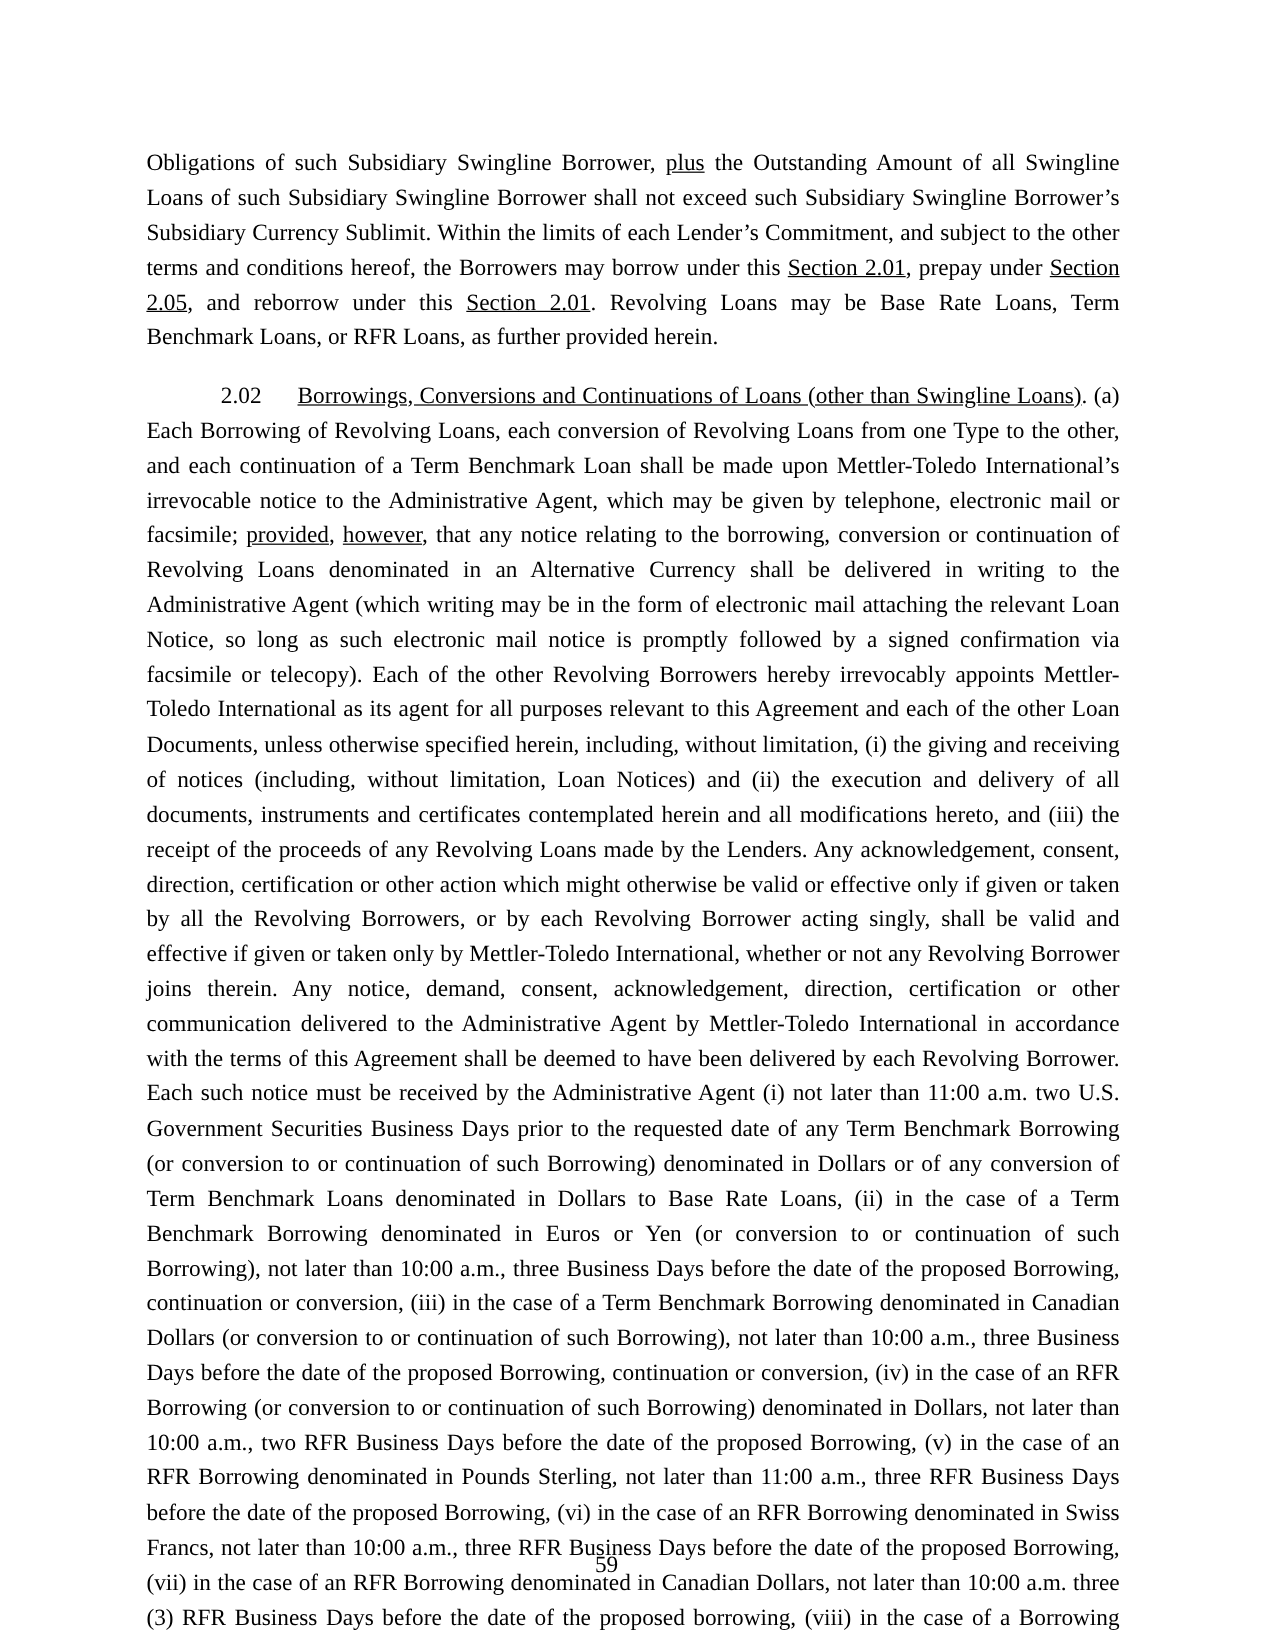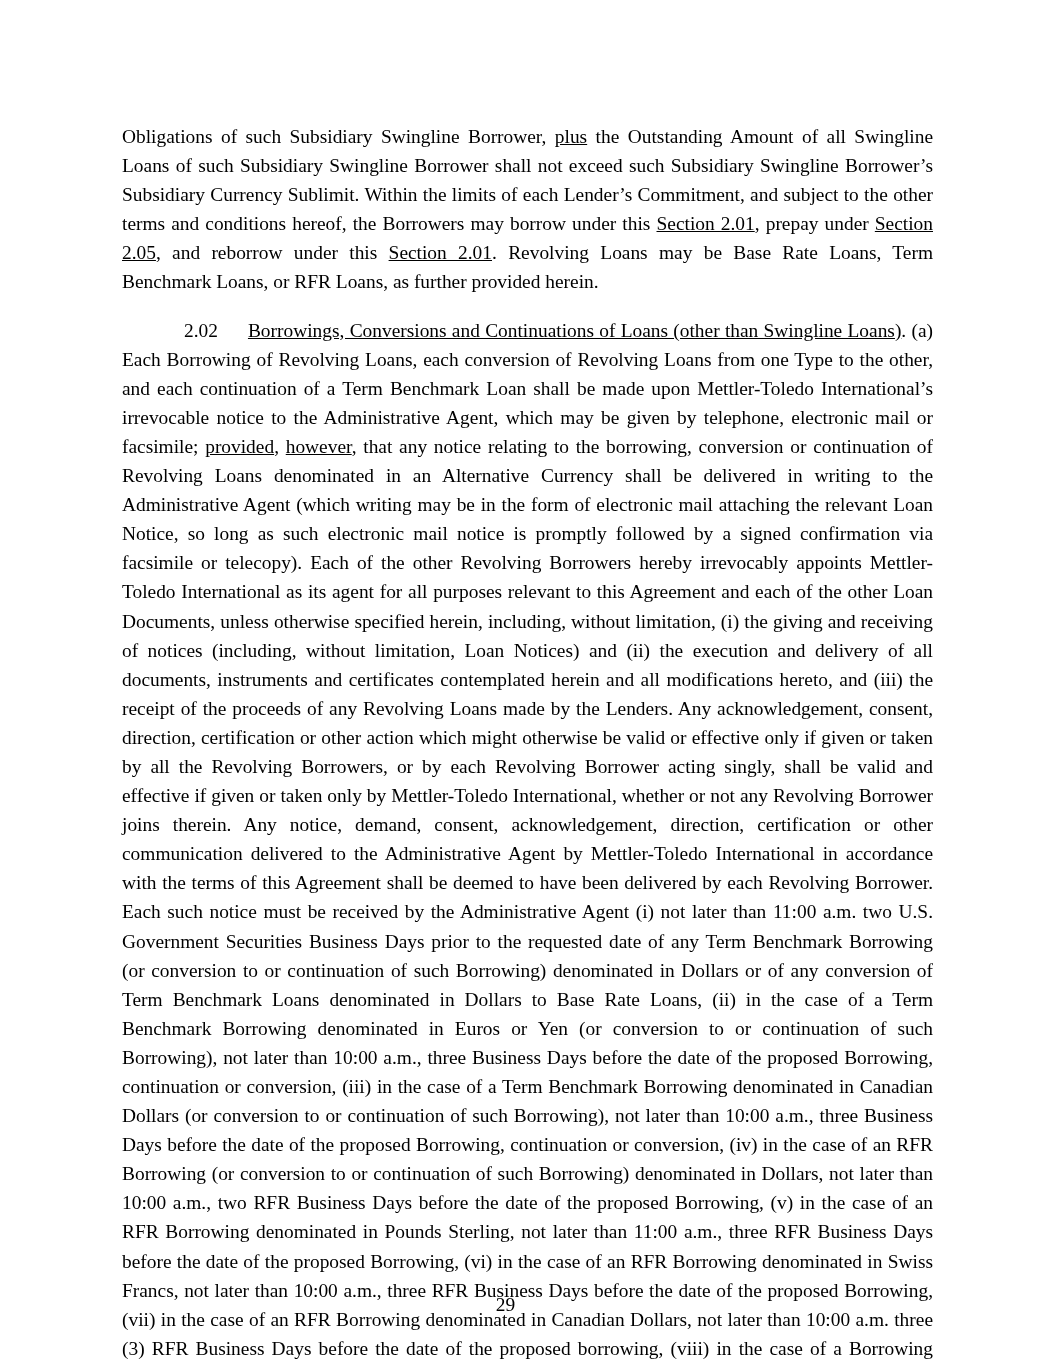--- a/index.html
+++ b/index.html
@@ -52,14 +52,14 @@
   }
 </style>
 </head>
 <body>
 
 <div class="page">
   <div class="doc-body" id="doc-body">
       <p class="para"><span>Obligations of such Subsidiary Swingline Borrower, </span><span class="u">plus</span><span> the Outstanding Amount of all Swingline Loans of such Subsidiary Swingline Borrower shall not exceed such Subsidiary Swingline Borrower’s Subsidiary Currency Sublimit.  Within the limits of each Lender’s Commitment, and subject to the other terms and conditions hereof, the Borrowers may borrow under this </span><span class="u">Section 2.01</span><span>, prepay under </span><span class="u">Section 2.05</span><span>, and reborrow under this </span><span class="u">Section 2.01</span><span>.  Revolving Loans may be Base Rate Loans, Term Benchmark Loans, or RFR Loans, as further provided herein.</span></p>
       <p class="para indent"><span>2.02</span><span class="tab"></span><span class="u">Borrowings, Conversions and Continuations of Loans (other than Swingline Loans)</span><span>.  (a) Each Borrowing of Revolving Loans, each conversion of Revolving Loans from one Type to the other, and each continuation of a Term Benchmark Loan shall be made upon Mettler-Toledo International’s irrevocable notice to the Administrative Agent, which may be given by telephone, electronic mail or facsimile; </span><span class="u">provided</span><span>, </span><span class="u">however</span><span>, that any notice relating to the borrowing, conversion or continuation of Revolving Loans denominated in an Alternative Currency shall be delivered in writing to the Administrative Agent (which writing may be in the form of electronic mail attaching the relevant Loan Notice, so long as such electronic mail notice is promptly followed by a signed confirmation via facsimile or telecopy).  Each of the other Revolving Borrowers hereby irrevocably appoints Mettler-Toledo International as its agent for all purposes relevant to this Agreement and each of the other Loan Documents, unless otherwise specified herein, including, without limitation, (i) the giving and receiving of notices (including, without limitation, Loan Notices) and (ii) the execution and delivery of all documents, instruments and certificates contemplated herein and all modifications hereto, and (iii) the receipt of the proceeds of any Revolving Loans made by the Lenders.   Any acknowledgement, consent, direction, certification or other action which might otherwise be valid or effective only if given or taken by all the Revolving Borrowers, or by each Revolving Borrower acting singly, shall be valid and effective if given or taken only by Mettler-Toledo International, whether or not any Revolving Borrower joins therein.  Any notice, demand, consent, acknowledgement, direction, certification or other communication delivered to the Administrative Agent by Mettler-Toledo International in accordance with the terms of this Agreement shall be deemed to have been delivered by each Revolving Borrower.  Each such notice must be received by the Administrative Agent (i) not later than 11:00 a.m. two U.S. Government Securities Business Days prior to the requested date of any Term Benchmark Borrowing (or conversion to or continuation of such Borrowing) denominated in Dollars or of any conversion of Term Benchmark Loans denominated in Dollars to Base Rate Loans, (ii) in the case of a Term Benchmark Borrowing denominated in Euros or Yen (or conversion to or continuation of such Borrowing), not later than 10:00 a.m., three Business Days before the date of the proposed Borrowing, continuation or conversion, (iii) in the case of a Term Benchmark Borrowing denominated in Canadian Dollars (or conversion to or continuation of such Borrowing), not later than 10:00 a.m., three Business Days before the date of the proposed Borrowing, continuation or conversion, (iv) in the case of an RFR Borrowing (or conversion to or continuation of such Borrowing) denominated in Dollars, not later than 10:00 a.m., two RFR Business Days before the date of the proposed Borrowing, (v) in the case of an RFR Borrowing denominated in Pounds Sterling, not later than 11:00 a.m., three RFR Business Days before the date of the proposed Borrowing, (vi) in the case of an RFR Borrowing denominated in Swiss Francs, not later than 10:00 a.m., three RFR Business Days before the date of the proposed Borrowing, (vii) in the case of an RFR Borrowing denominated in Canadian Dollars, not later than 10:00 a.m. three (3) RFR Business Days before the date of the proposed borrowing, (viii) in the case of a Borrowing denominated in a Special Notice Currency, not later than 10:00 a.m., four Business Days before the date of the proposed Borrowing, continuation or conversion and (ix) not</span></p>
     </div>
-  <div class="page-number">29</div>
+  <div class="page-number">59</div>
 </div>
 
 </body></html>

